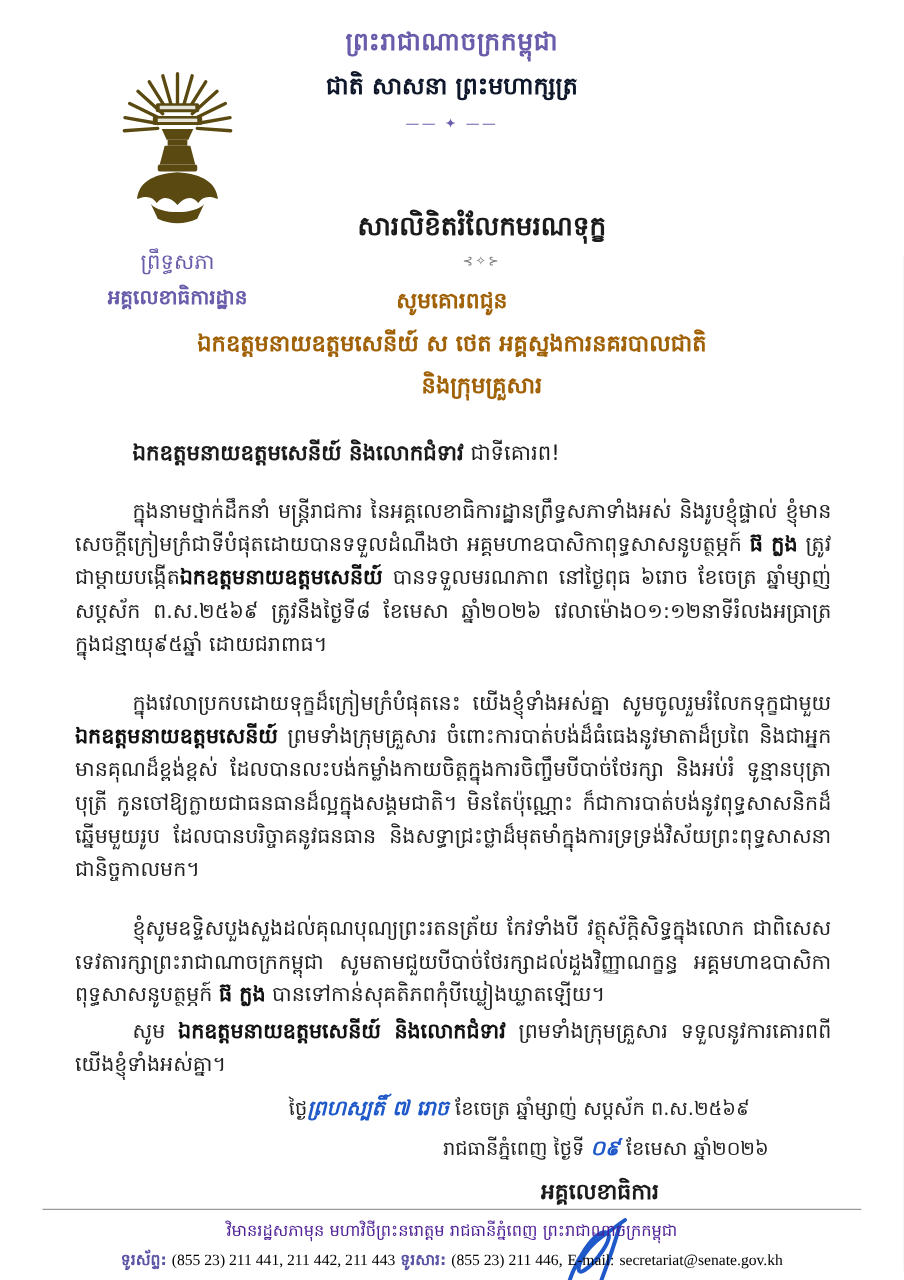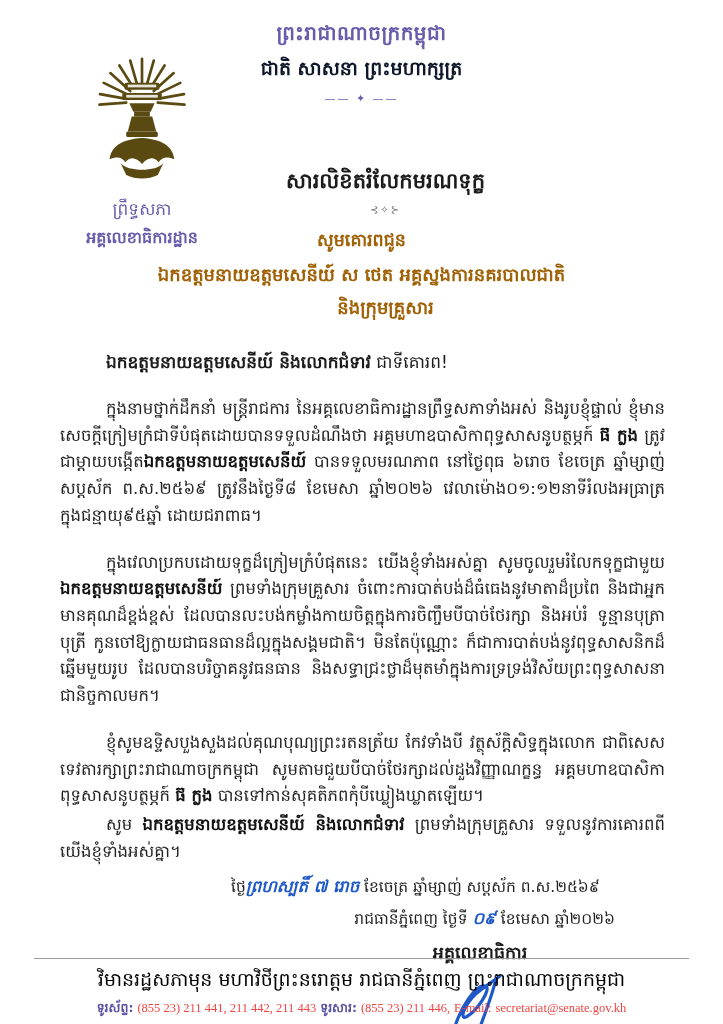--- a/index.html
+++ b/index.html
@@ -46,24 +46,24 @@
   .d2 { font-size:15.5px; color:#222; text-align:right; padding-right:52px; margin-top:8px; }
   .hand { color:#1f58c9; font-style:italic; font-weight:bold; font-size:16.5px; }
   .sig-col { width:250px; margin-left:128px; text-align:center; margin-top:10px; }
   .position { font-weight:bold; font-size:17.5px; color:#1b1b1b; }
   .signature-svg { display:block; margin:6px auto 0 auto; }
   
   .footer {
     position:absolute; left:0; right:0; bottom:6px; text-align:center;
   }
   .footer-rule { height:1px; background:#9a9a9a; margin:0 34px 8px 34px; }
-  .f-address { color:#000000; font-size:19px; }
+  .f-address { color:#4c1d95; font-size:13px; }
   .f-contacts { color:#3f3f6e; font-size:12.5px; margin-top:5px; }
   .f-contacts .lbl { color:#5b54a4; font-weight:bold; }
-  .f-contacts .val { font-family:"Liberation Serif","DejaVu Serif",serif; color:#ef4444; }
+  .f-contacts .val { font-family:"Liberation Serif","DejaVu Serif",serif; color:#000000; }
 </style>
 </head>
 <body>
 
 <div class="page">
 
   <div class="emblem-col">
     <svg class="seal" width="106" height="150" viewBox="0 0 120 190" aria-hidden="true">
       <g stroke="#5a4a12" stroke-width="3.4" stroke-linecap="round">
         <line x1="60" y1="58" x2="60" y2="24"></line>

